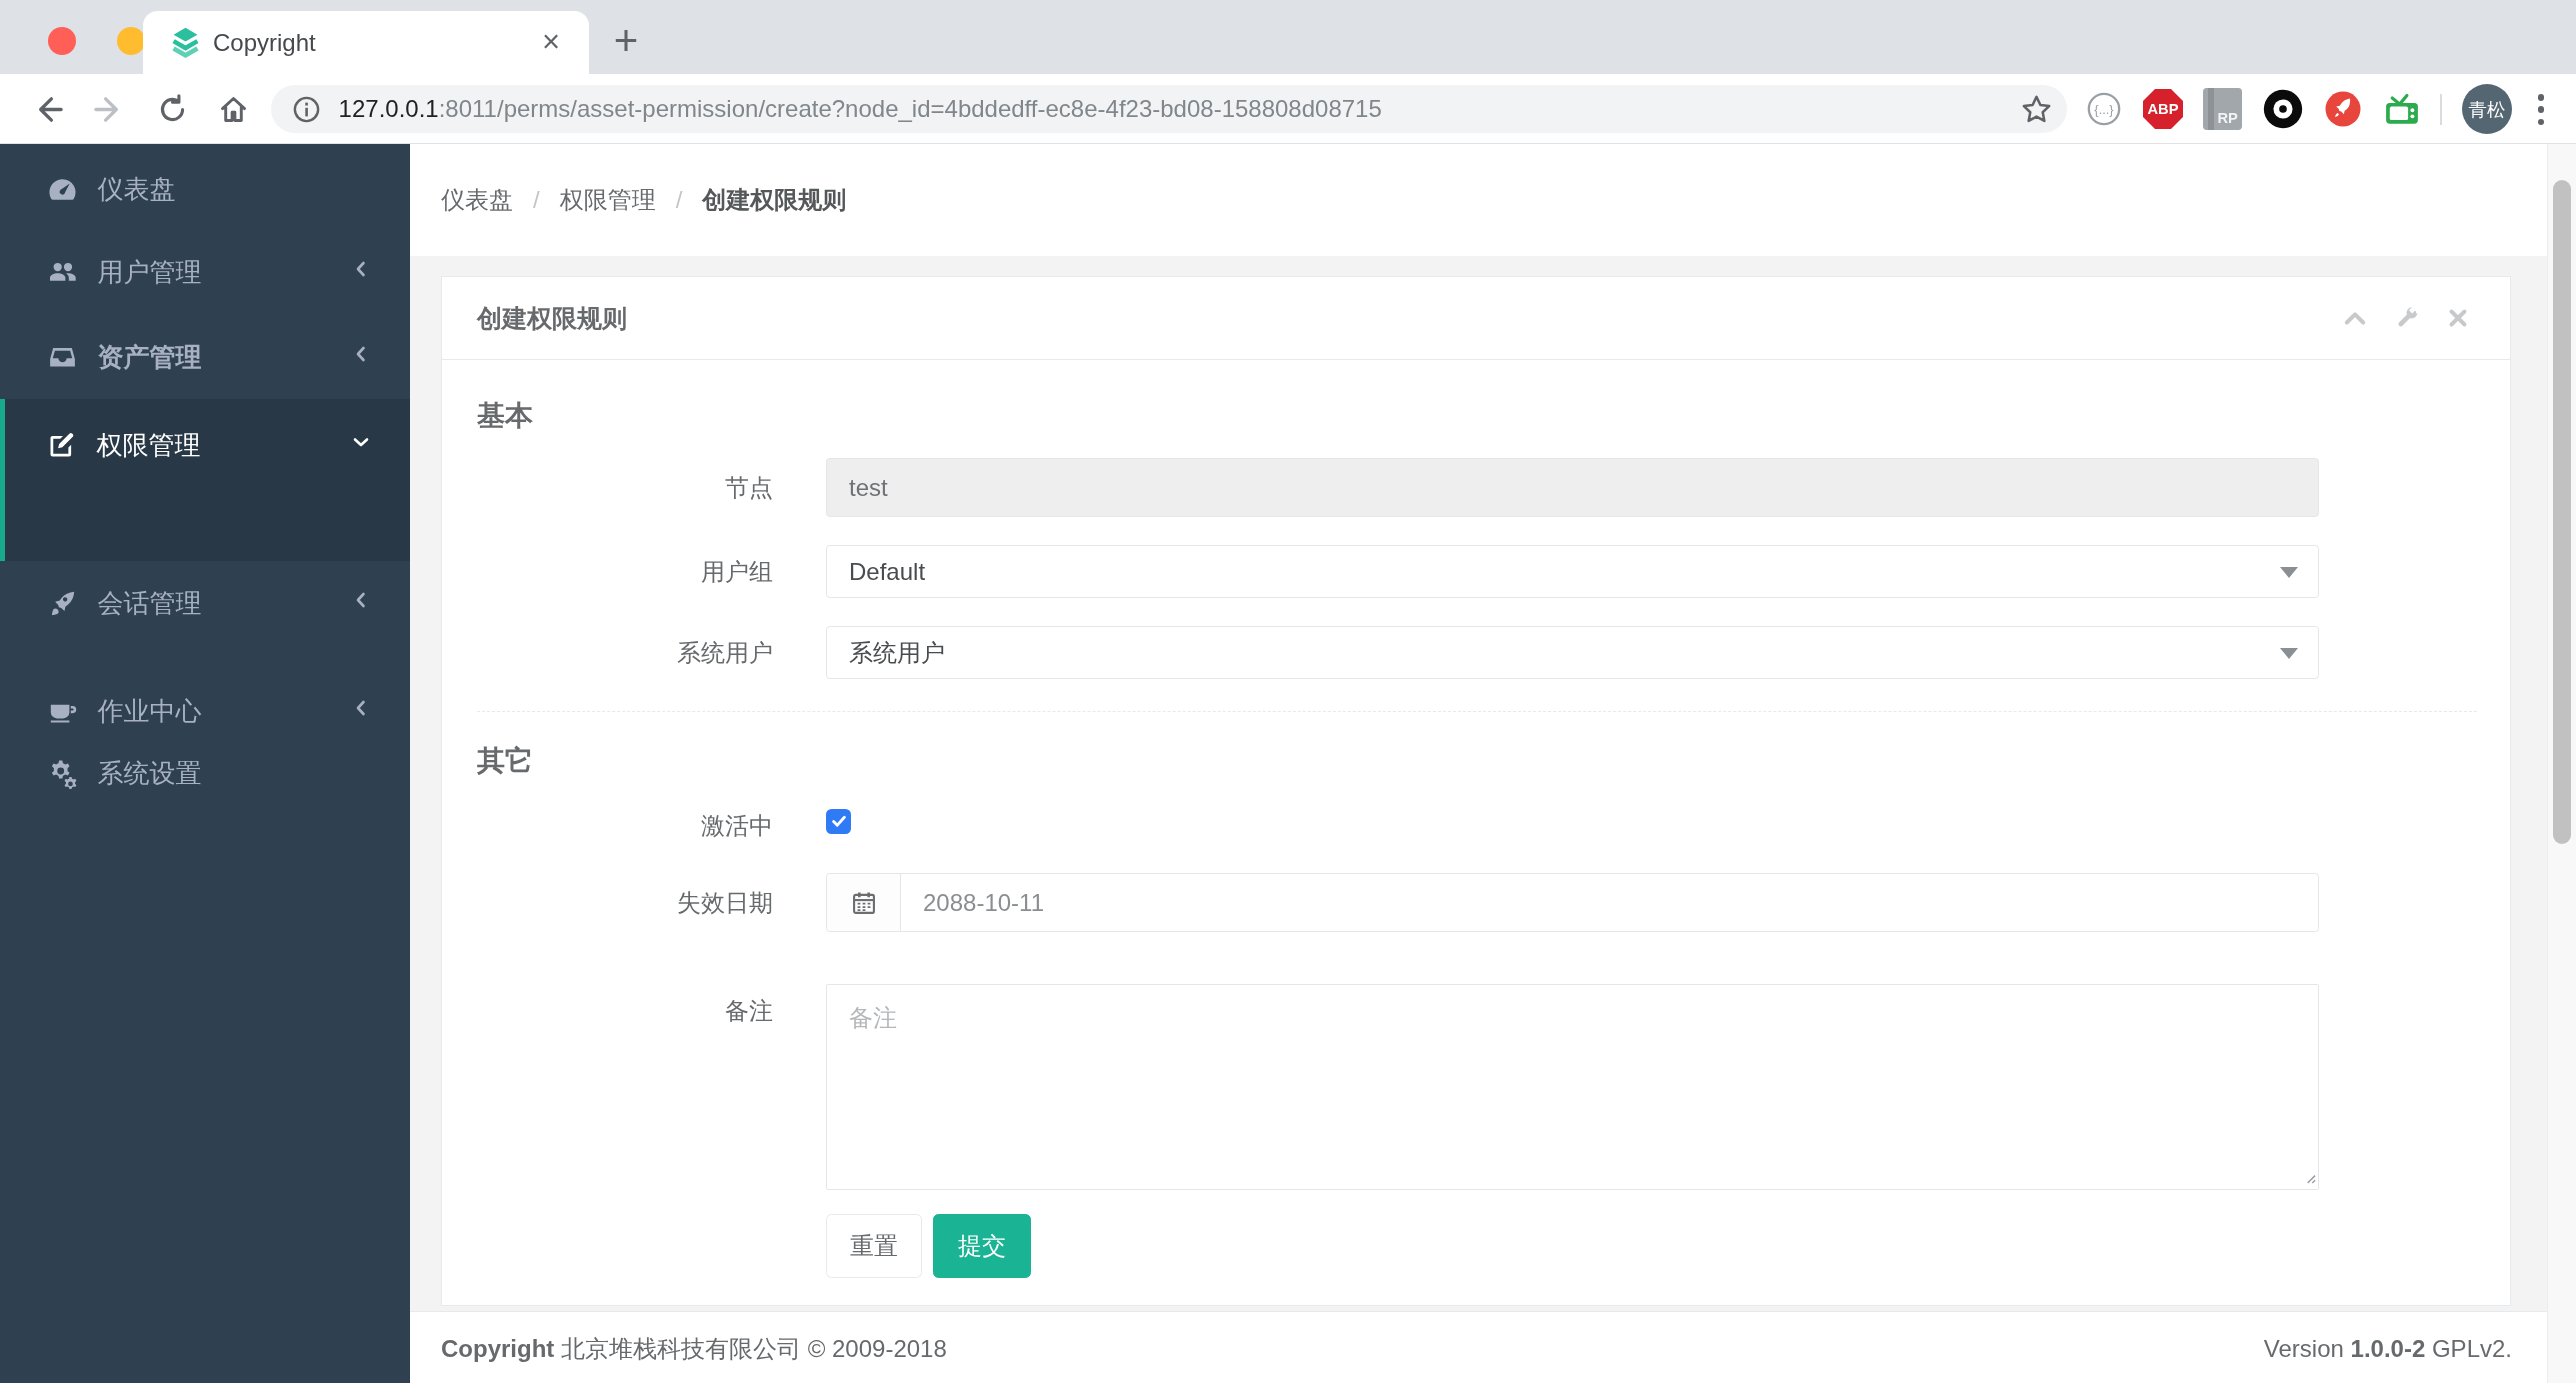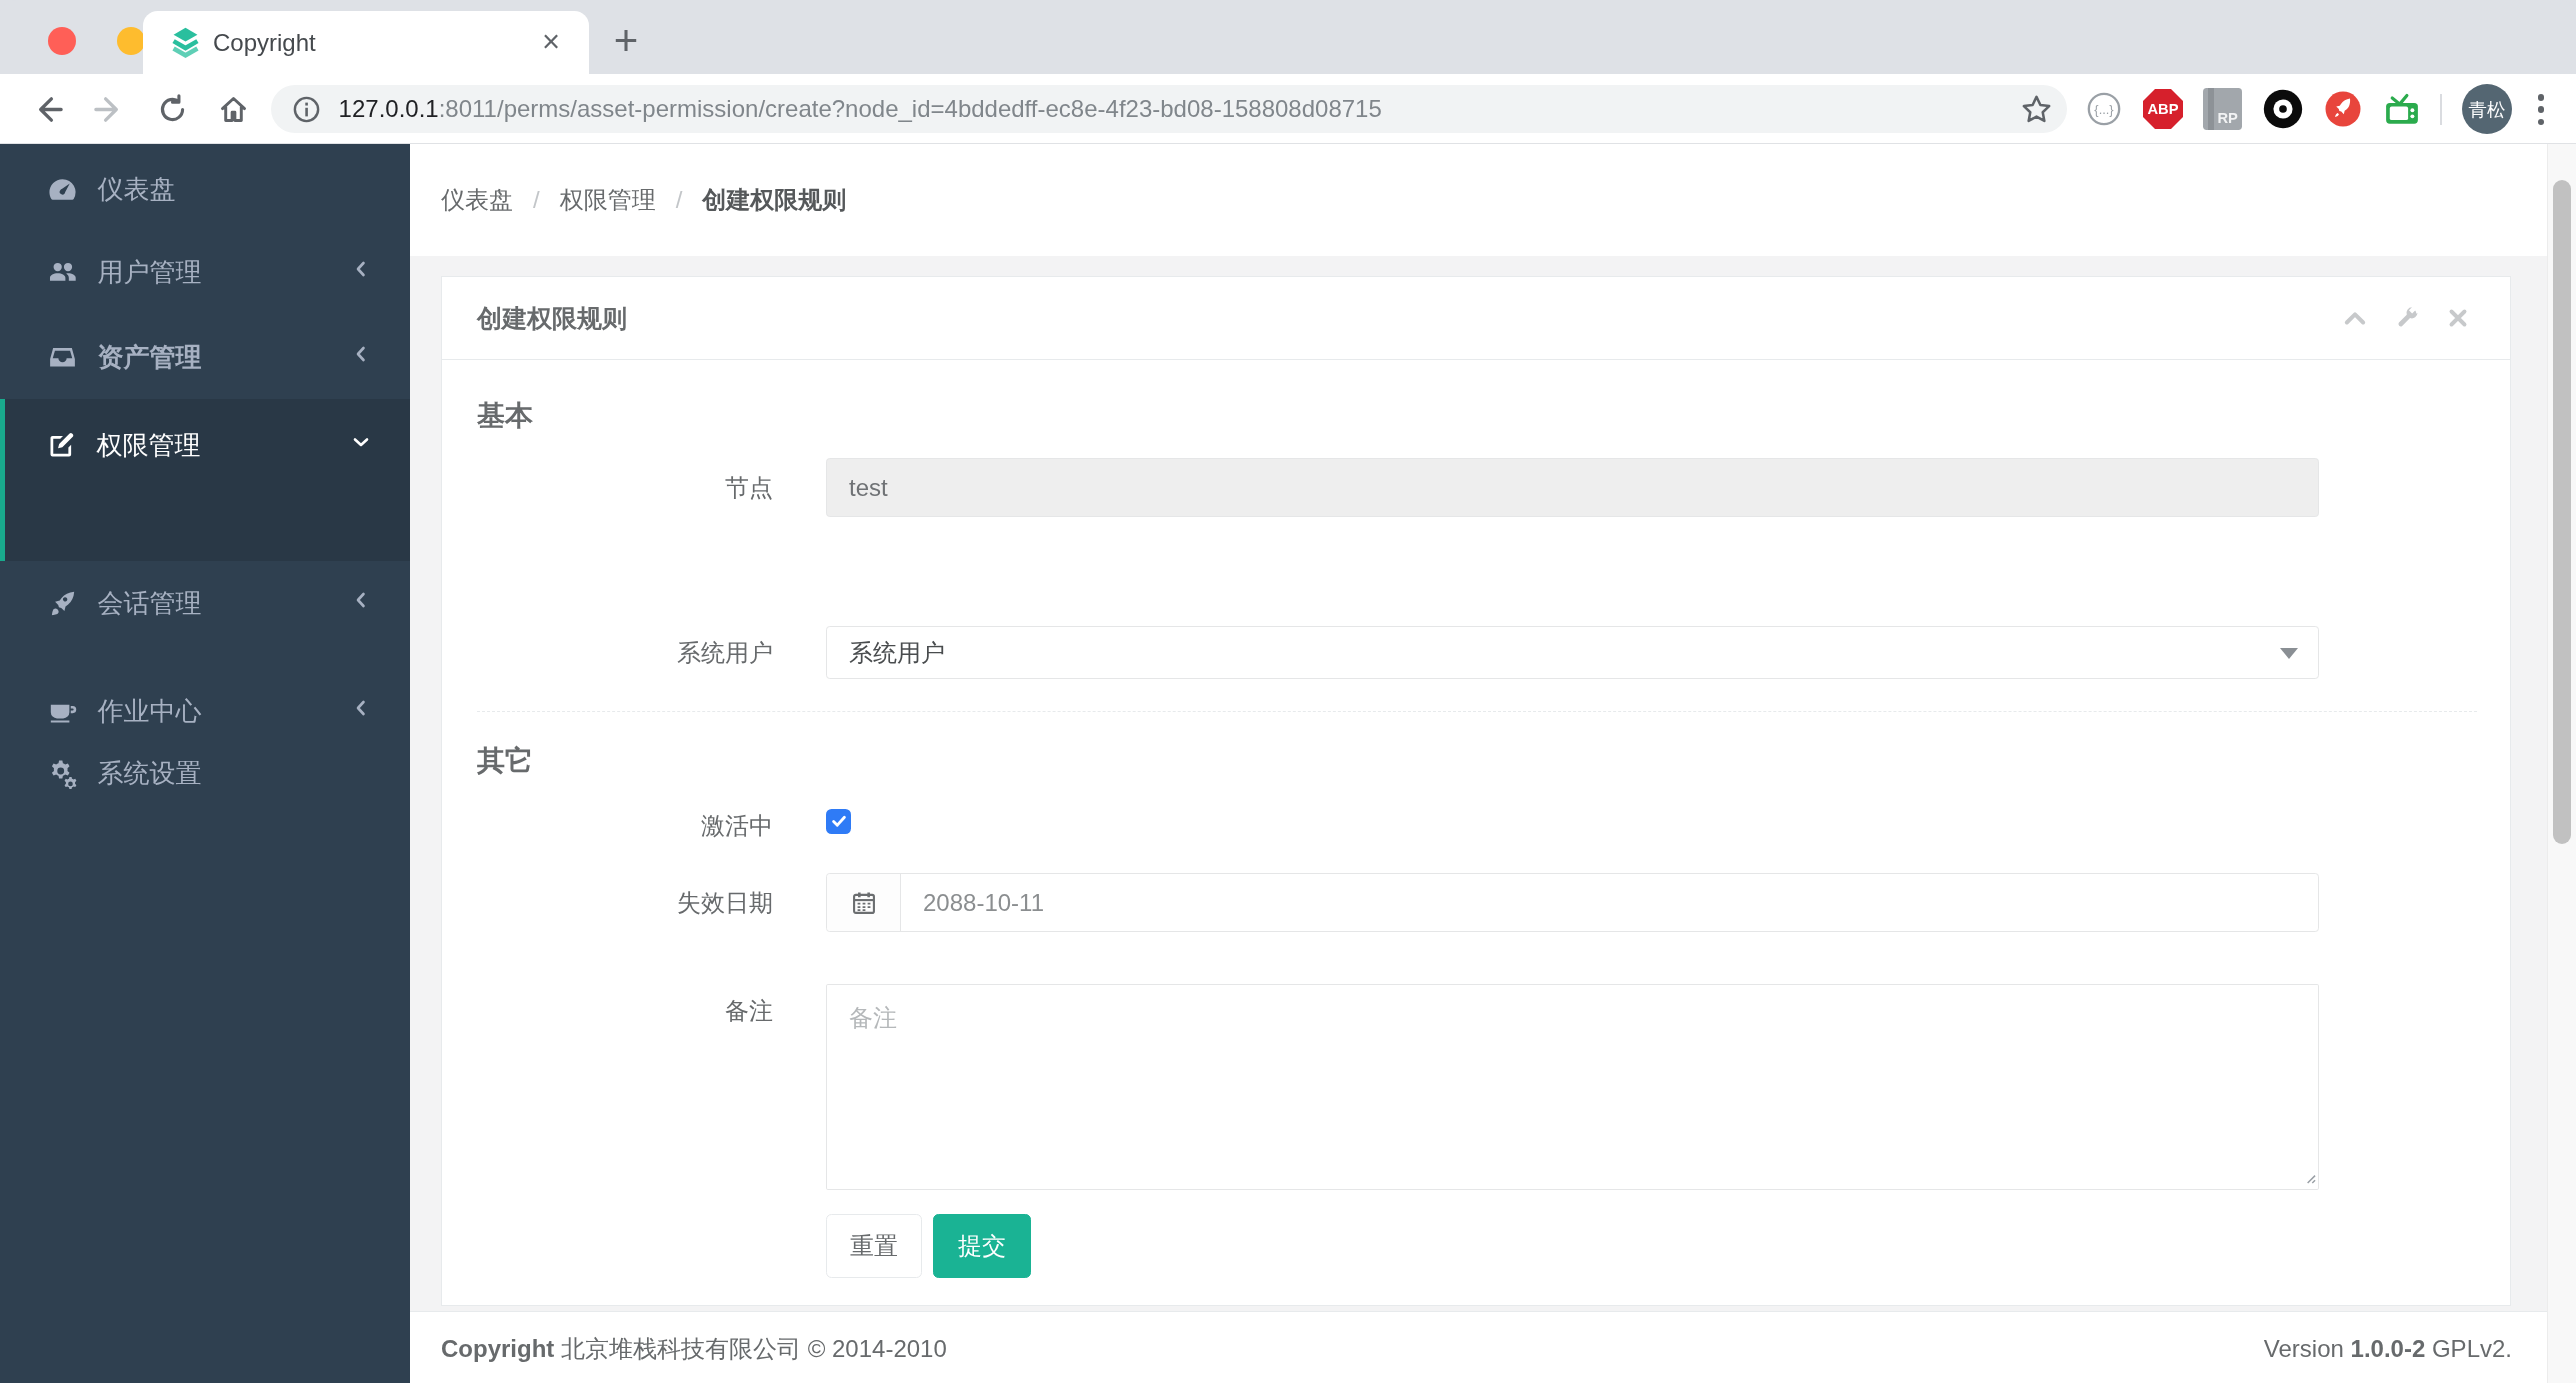--- a/index.html
+++ b/index.html
@@ -315,20 +315,29 @@
 
       <div class="sec-title" style="top:120px;">基本</div>
 
       <div class="frow" style="top:181px; height:59px;">
         <span class="flabel">节点</span>
         <span class="fctrl">
           <span class="inp disabled">test</span>
         </span>
       </div>
 
+      <div class="frow" style="top:268px; height:53px;">
+        <span class="flabel">用户组</span>
+        <span class="fctrl">
+          <span class="inp">
+              <span>Default</span>
+              <i class="sel-caret"></i>
+            </span>
+        </span>
+      </div>
 
       <div class="frow" style="top:349px; height:53px;">
         <span class="flabel">系统用户</span>
         <span class="fctrl">
           <span class="inp">
               <span>系统用户</span>
               <i class="sel-caret"></i>
             </span>
         </span>
       </div>
@@ -377,21 +386,21 @@
 
       <div class="frow" style="top:937px; height:64px;">
         <span class="fctrl" style="display:flex; align-items:center;">
           <span class="btn btn-reset">重置</span>
           <span class="btn btn-submit">提交</span>
         </span>
       </div>
     </div>
 
     <div class="footer">
-      <span><span class="b">Copyright</span>&nbsp;<span>北京堆栈科技有限公司 © 2014-2010</span></span>
+      <span><span class="b">Copyright</span>&nbsp;<span>北京堆栈科技有限公司 © 2009-2018</span></span>
       <span class="spacer"></span>
       <span><span>Version</span>&nbsp;<span class="b">1.0.0-2</span>&nbsp;<span>GPLv2.</span></span>
     </div>
   </div>
 </div>
 
 <div class="scrolltrack">
   <div class="scrollthumb"></div>
 </div>
 

